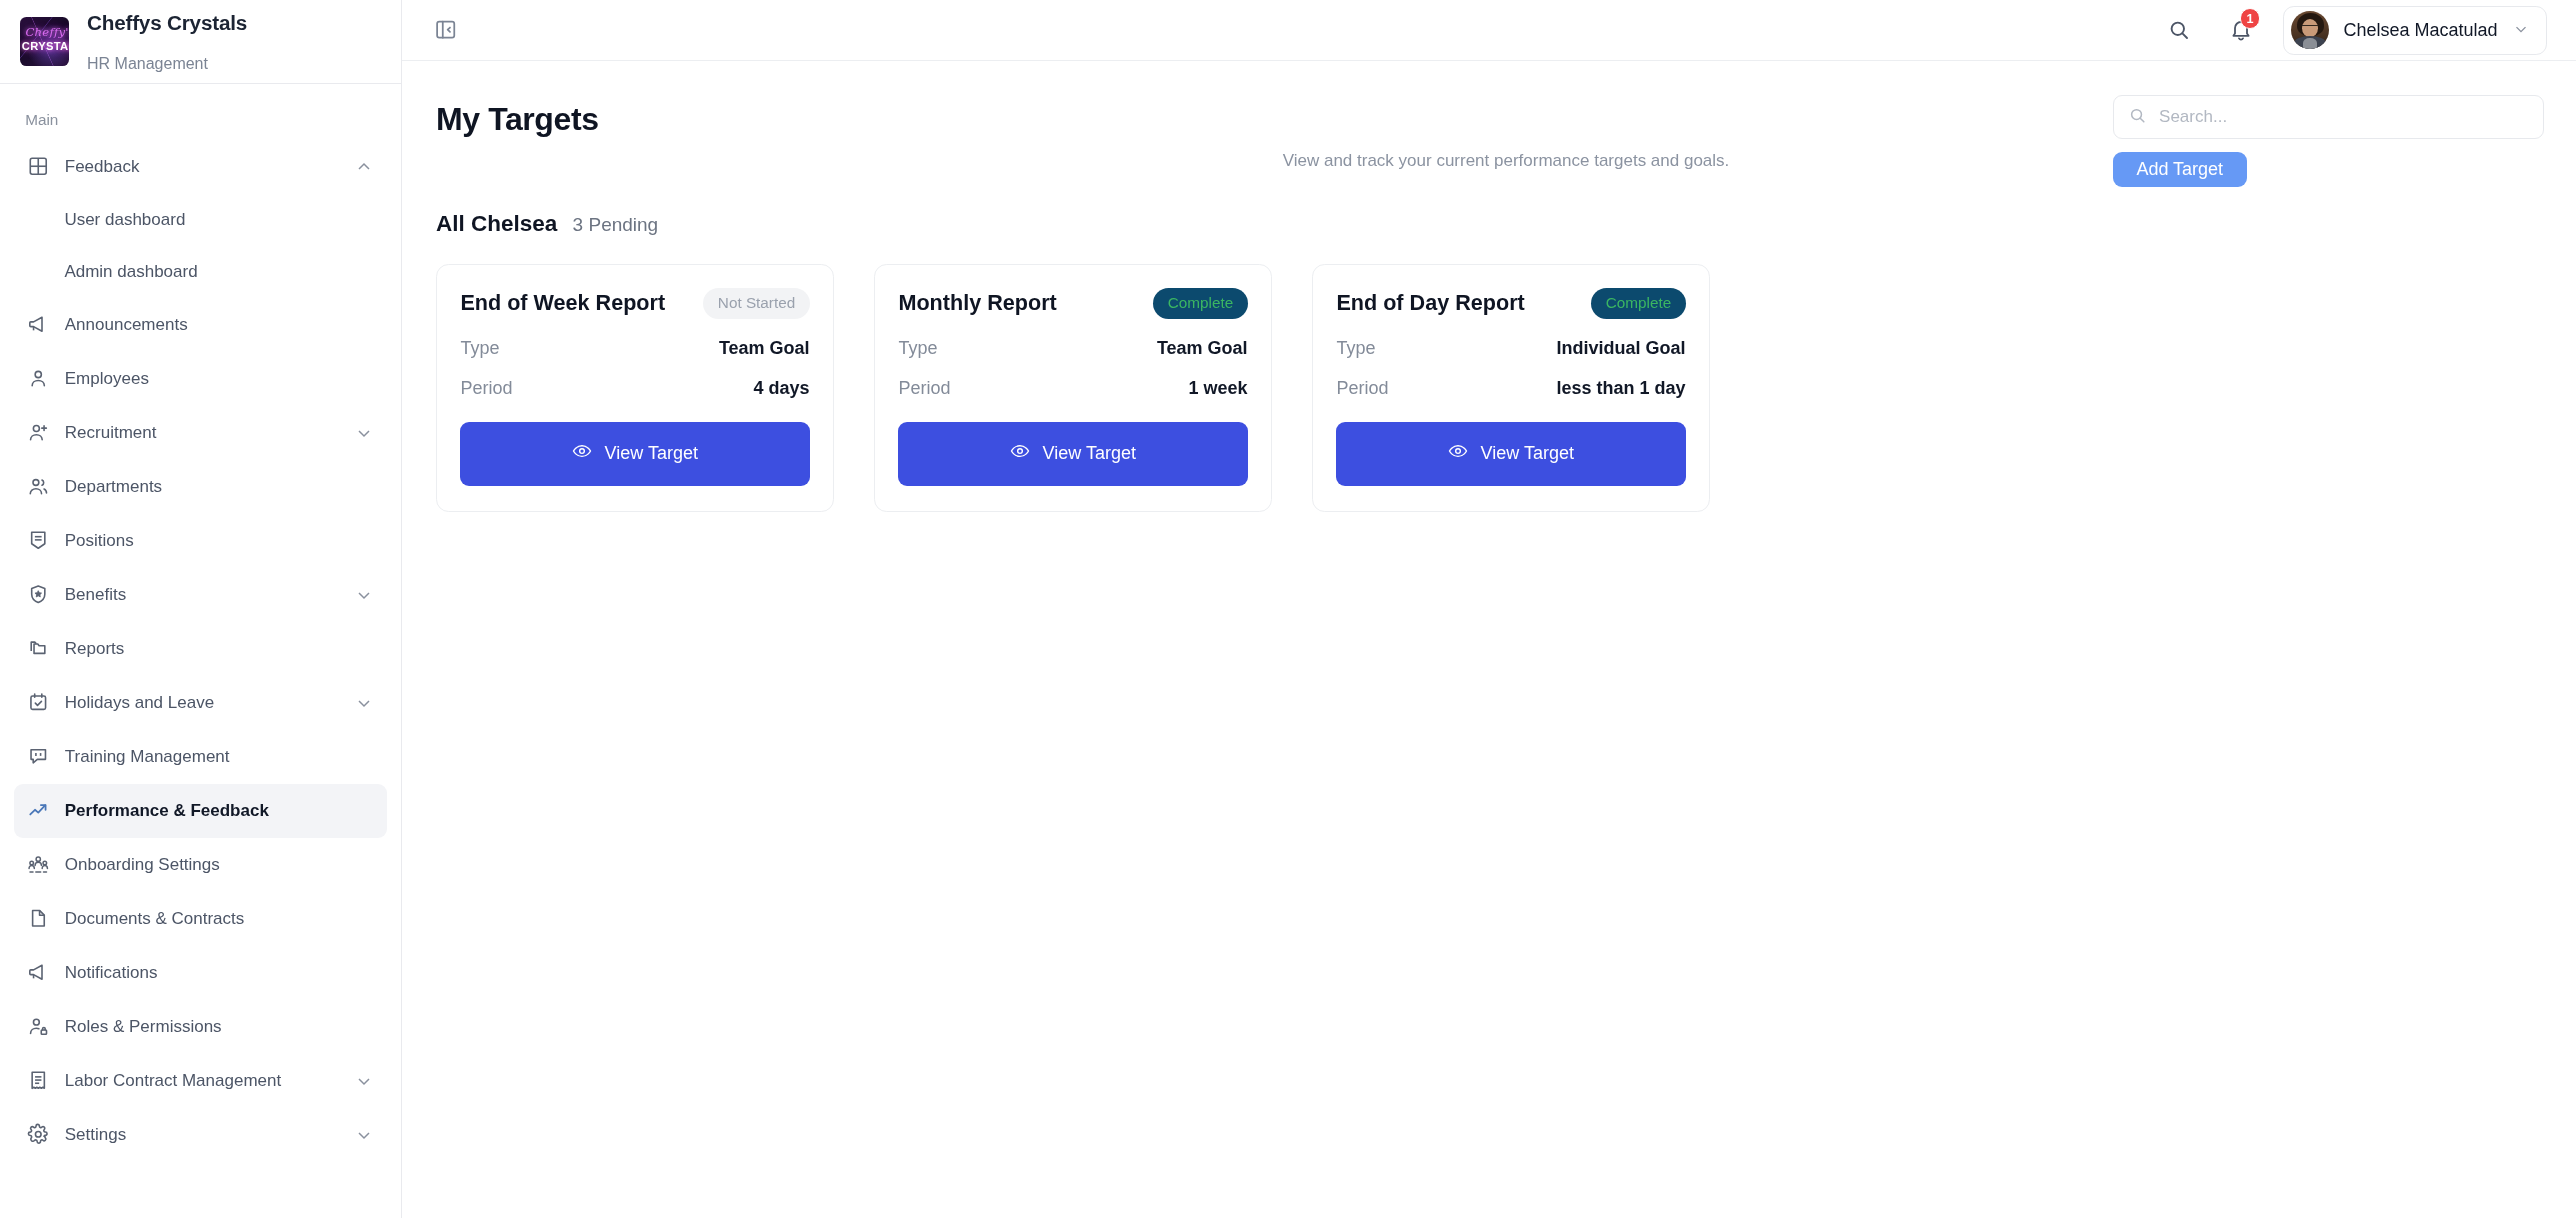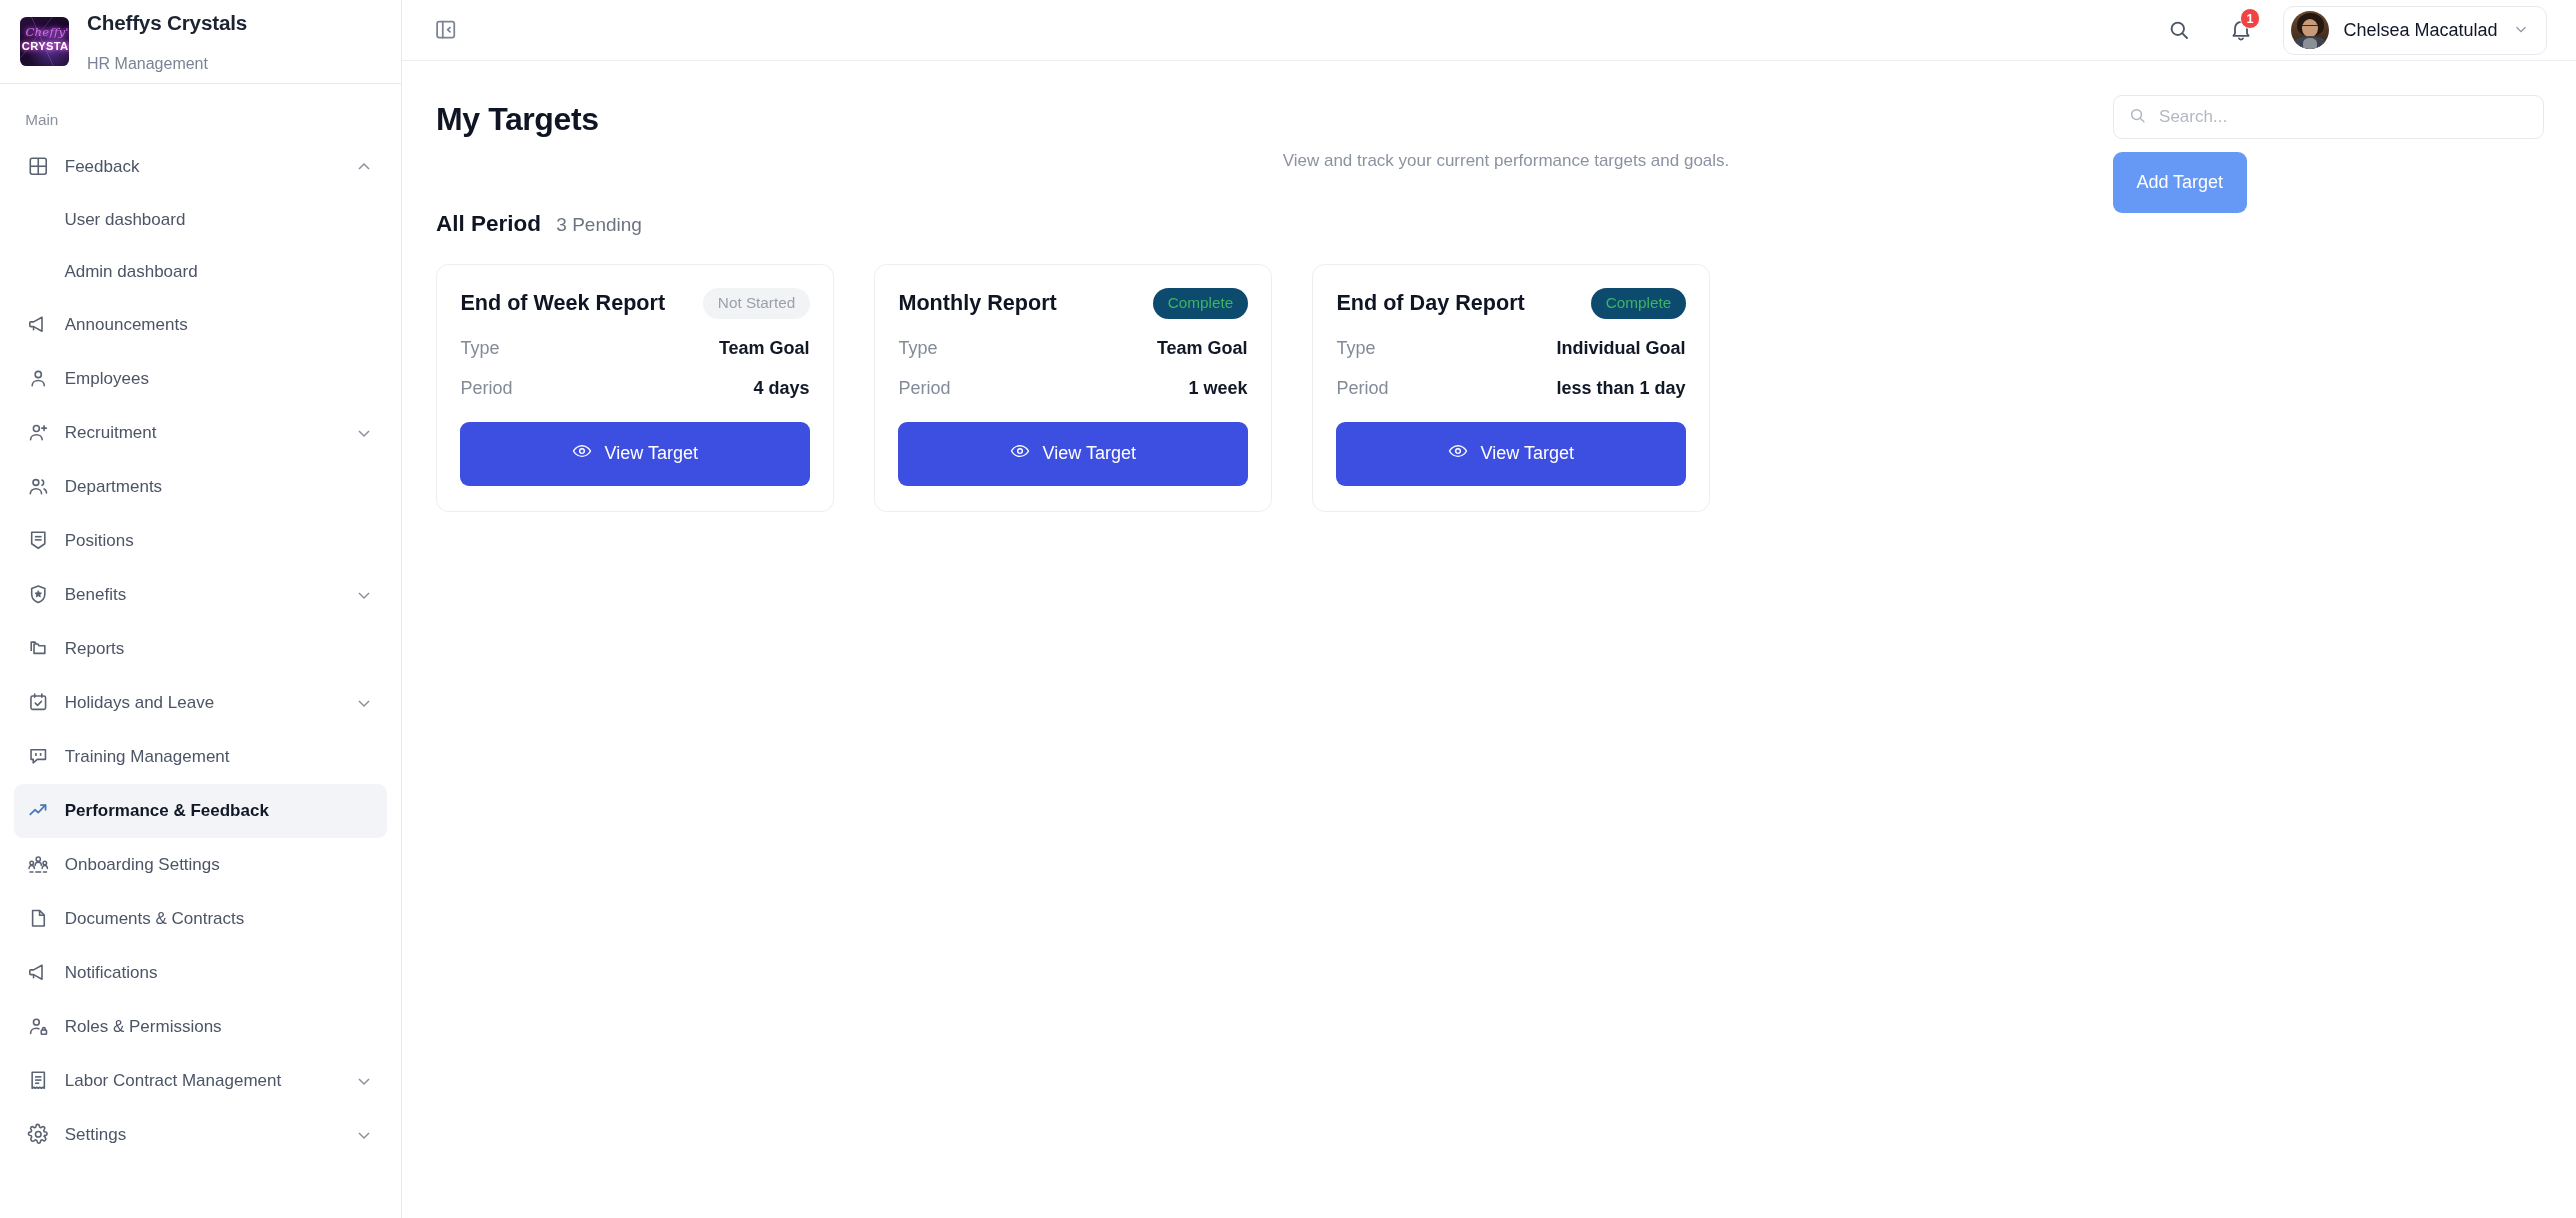--- a/index.html
+++ b/index.html
@@ -153,21 +153,21 @@
     width: 431px; height: 44px; border: 0.9px solid #e7e9ed;
     border-radius: 9px; display: flex; align-items: center; gap: 11.7px;
     padding: 0 14.4px; background: #fff;
   }
   .search-wrap input {
     border: 0; outline: 0; flex: 1; font-size: 17px;
     font-family: "Liberation Sans", sans-serif; color: #111827; background: transparent;
   }
   .search-wrap input::placeholder { color: #b2b8c2; }
   .btn-add {
-    height: 61px; padding: 0 23.4px; border: 0; border-radius: 9px;
+    height: 35px; padding: 0 23.4px; border: 0; border-radius: 9px;
     background: #6699f5; color: #fff; font-size: 18px;
     font-family: "Liberation Sans", sans-serif; cursor: pointer;
     display: flex; align-items: center;
   }
 
   .section-bar {
     display: flex; align-items: baseline; gap: 15.3px;
     padding: 40px 0 0 34px;
   }
   .section-title { font-size: 22.5px; font-weight: 700; color: #0f1523; }
@@ -506,21 +506,21 @@
                 <circle cx="10.8" cy="10.8" r="6.2"></circle>
                 <line x1="15.4" y1="15.4" x2="20" y2="20"></line>
               </svg>
           </span>
           <input type="text" value="" placeholder="Search..." style="">
         </div>
         <button class="btn-add">Add Target</button>
       </div>
 
       <div class="section-bar">
-        <span class="section-title">All Period</span>
+        <span class="section-title">All Chelsea</span>
         <span class="section-count">3 Pending</span>
       </div>
 
       <div class="cards">
 
         <article class="card">
           <div class="card-head">
             <h2 class="card-title">End of Week Report</h2>
             <span class="chip gray">Not Started</span>
           </div>

